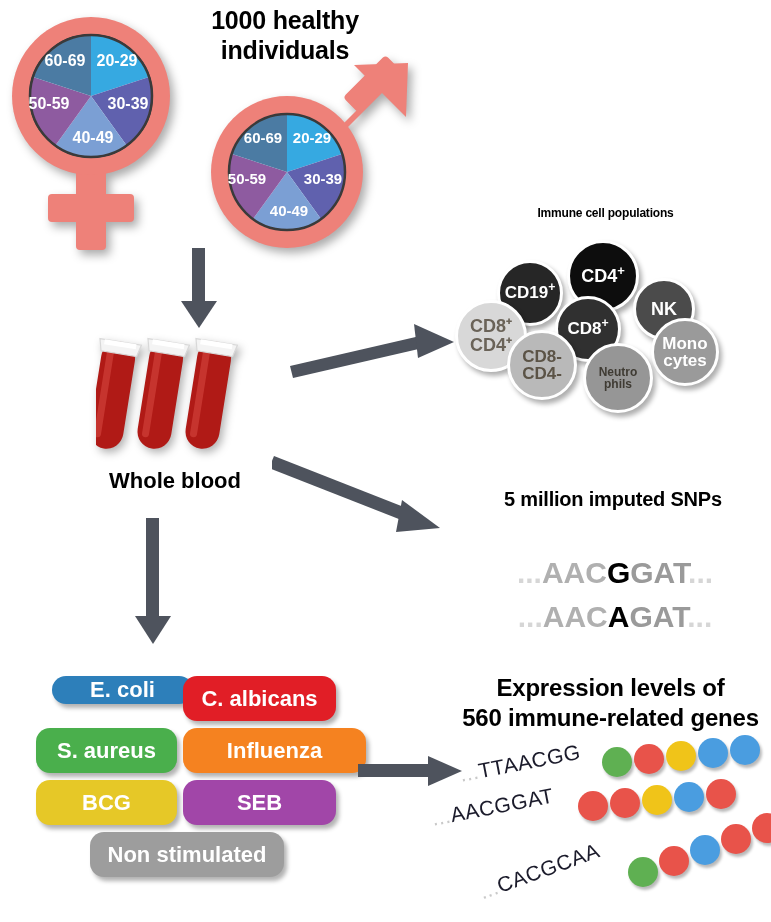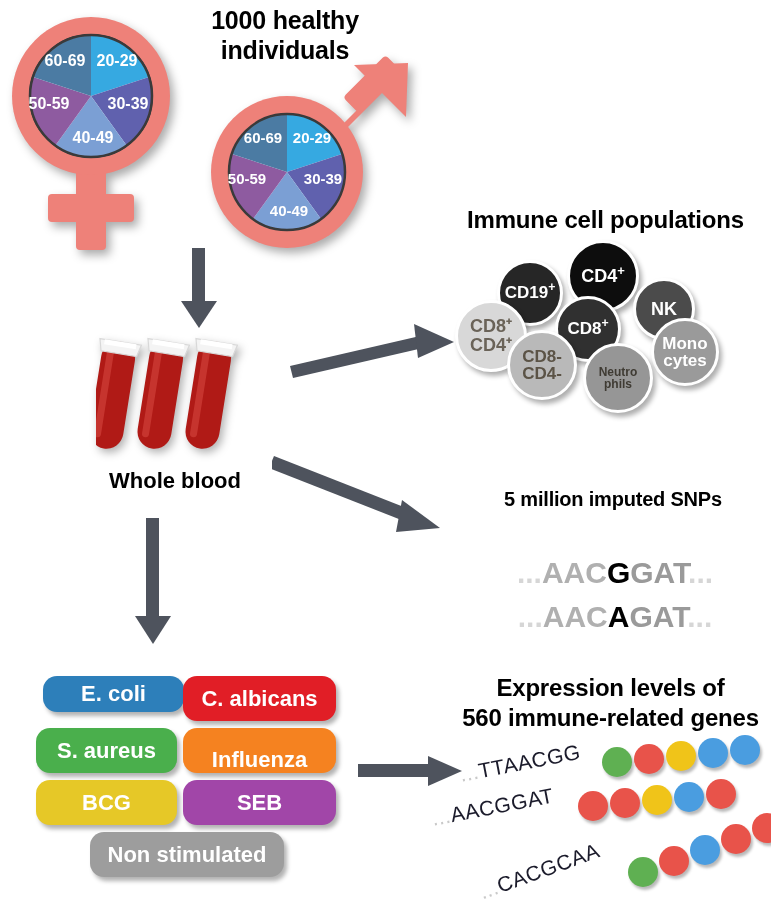--- a/index.html
+++ b/index.html
@@ -19,21 +19,21 @@
 
   
   .title{
     font-weight:bold;
     color:#000000;
     text-align:center;
     line-height:1.18;
     letter-spacing:-0.2px;
   }
   #title-cohort{left:170px;top:6px;width:230px;font-size:25px;}
-  #title-immune{left:440px;top:206px;width:331px;font-size:24px;}
+  #title-immune{left:440px;top:206px;width:331px;font-size:12px;}
   #title-snps{left:455px;top:488px;width:316px;font-size:20px;}
   #title-genes{left:450px;top:673px;width:321px;font-size:24px;line-height:1.25;}
 
   
   .gender{filter:drop-shadow(4px 5px 5px rgba(0,0,0,0.33));}
   #female-symbol{left:8px;top:12px;width:190px;height:245px;}
   #male-symbol{left:202px;top:62px;width:210px;height:195px;}
   .gender svg{display:block;overflow:visible;}
 
   .pieLabel{
@@ -262,30 +262,30 @@
 
   <div class="abs title" id="title-snps">5 million imputed SNPs</div>
   <div class="abs" id="snp-block">
 
   <div class="snpRow" style="top: 0px;"><span class="dots">...</span><span class="dim">AAC</span><span class="hot">G</span><span class="dim2">GAT</span><span class="dots">...</span></div>
       <div class="snpRow" style="top: 44px;"><span class="dots">...</span><span class="dim">AAC</span><span class="hot">A</span><span class="dim2">GAT</span><span class="dots">...</span></div>
     </div>
 
   <div class="abs" id="stimuli">
 
-  <div class="pill" style="left: 7px; top: 0px; width: 141px; height: 36px; background: rgb(45, 127, 186);">
+  <div class="pill" style="left: 16px; top: 0px; width: 141px; height: 28px; background: rgb(45, 127, 186);">
         <span>E. coli</span>
       </div>
       <div class="pill" style="left: 147px; top: 0px; width: 153px; height: 45px; background: rgb(225, 30, 38);">
         <span>C. albicans</span>
       </div>
       <div class="pill" style="left: 0px; top: 52px; width: 141px; height: 45px; background: rgb(74, 175, 76);">
         <span>S. aureus</span>
       </div>
-      <div class="pill" style="left: 147px; top: 52px; width: 153px; height: 45px; background: rgb(245, 130, 32); align-items: flex-end;">
+      <div class="pill" style="left: 147px; top: 52px; width: 183px; height: 45px; background: rgb(245, 130, 32);">
         <span>Influenza</span>
       </div>
       <div class="pill" style="left: 0px; top: 104px; width: 141px; height: 45px; background: rgb(230, 200, 39);">
         <span>BCG</span>
       </div>
       <div class="pill" style="left: 147px; top: 104px; width: 153px; height: 45px; background: rgb(161, 70, 168);">
         <span>SEB</span>
       </div>
       <div class="pill" style="left: 54px; top: 156px; width: 194px; height: 45px; background: rgb(157, 157, 157);">
         <span>Non stimulated</span>

